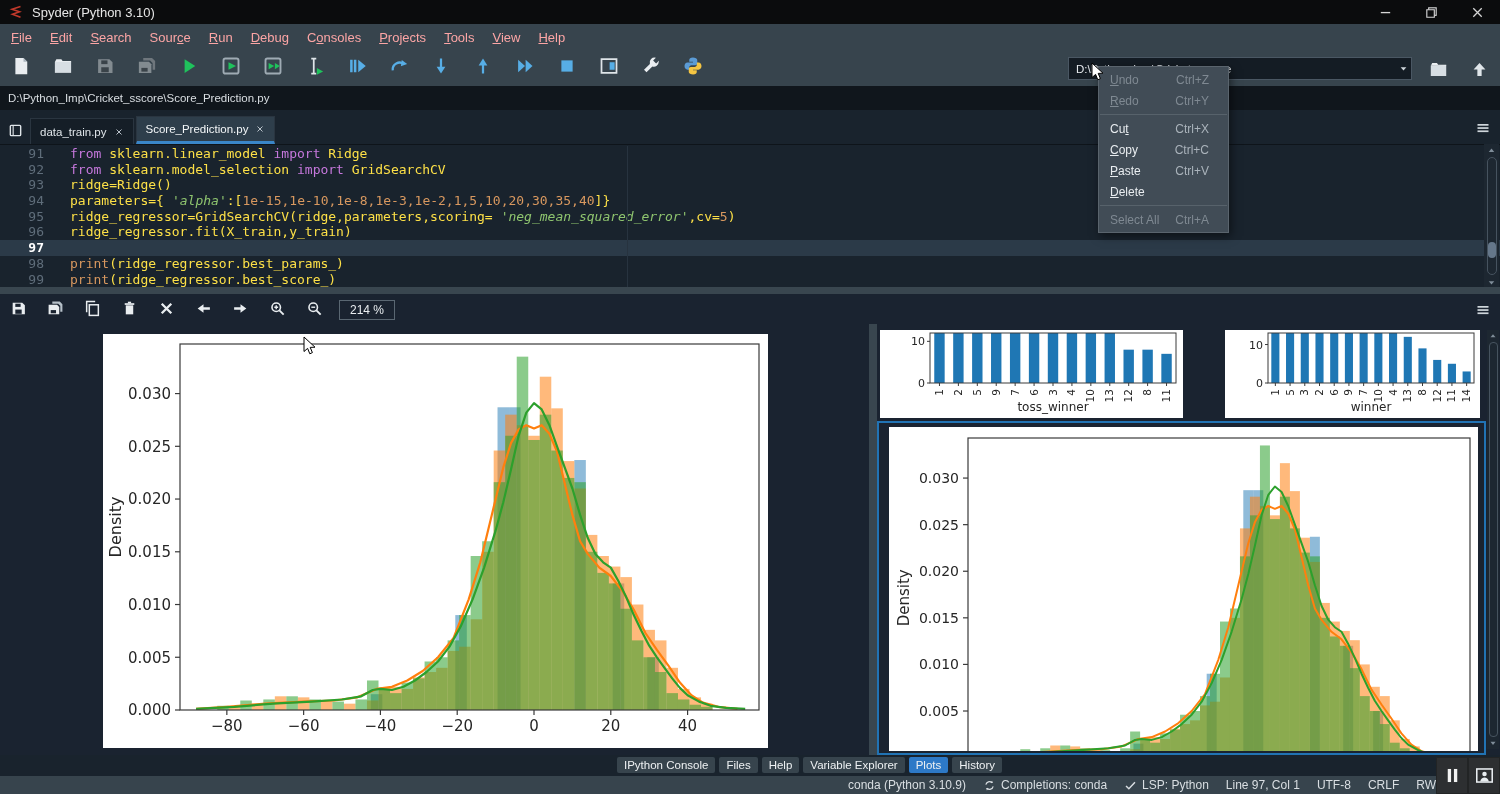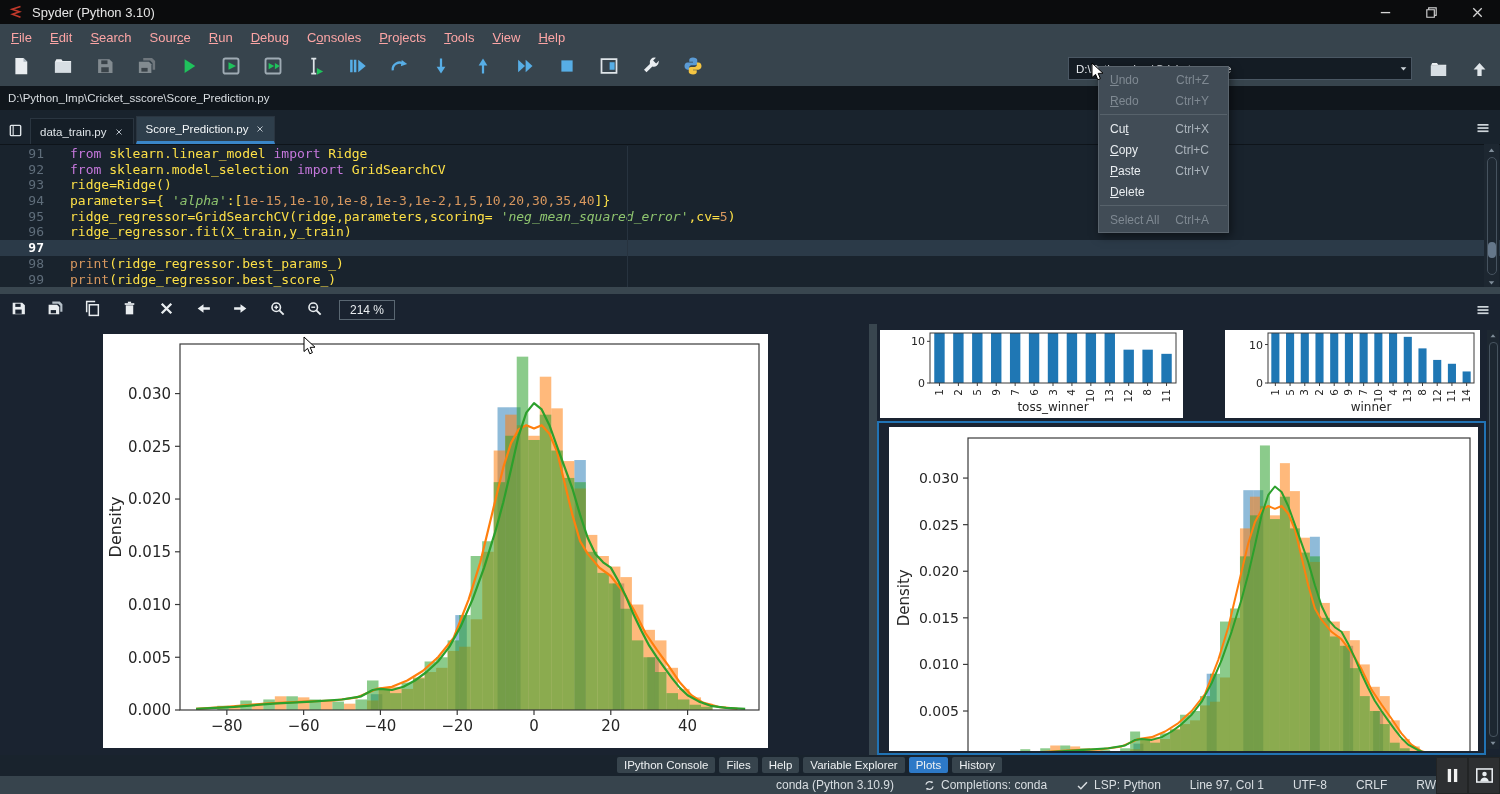--- a/index.html
+++ b/index.html
@@ -70,21 +70,21 @@
   .tsb { position:absolute; left:1487px; top:36px; width:12px; height:419px; background:#1d2731; }
   .tsb .sb-arrow { position:absolute; left:0; width:12px; height:10px; display:flex; align-items:center; justify-content:center; }
   .tsb .track { position:absolute; left:1.5px; top:12px; width:9px; height:395px; border:1px solid #46535f; border-radius:4px; }
   
   .bottom-tabs { position:absolute; left:0; top:755px; width:1500px; height:21px; background:#19232d; }
   .btabs-inner { position:absolute; left:609px; top:2px; display:flex; gap:4px;margin-left:8px; }
   .btab { background:#37444d; color:#eef1f3; font-size:11.5px; padding:2px 7px; border-radius:2px; }
   .btab.active { background:#2d79c7; }
   
   .statusbar { position:absolute; left:0; top:776px; width:1500px; height:18px; background:#37444d; display:flex; align-items:center; justify-content:flex-end; padding-right:64px; font-size:12px; color:#d9dee2; }
-  .st-item { margin-left:29px; display:flex; align-items:center; gap:5px; white-space:nowrap; }
+  .st-item { margin-left:17px; display:flex; align-items:center; gap:5px; white-space:nowrap; }
   
   .overlay-btns { position:absolute; left:1436px; top:757px; width:64px; height:37px; display:flex; background:#222425; }
   .ov-btn { flex:1; margin:1px; background:#2d2f31; display:flex; align-items:center; justify-content:center; }
   
   .ctxmenu { position:absolute; left:1098px; top:66px; width:131px; background:#414c56; border:1px solid #5a646d; box-shadow:2px 3px 9px rgba(0,0,0,.5); padding:2px 0; z-index:50; }
   .cmi { height:21px; display:flex; align-items:center; justify-content:space-between; padding:0 19px 0 11px; font-size:12px; }
   .cmi .lbl { color:#e9edf0; }
   .cmi .sc { color:#aab3bb; }
   .cmi.disabled .lbl, .cmi.disabled .sc { color:#7f8992; }
   .cmi .mn { text-decoration:underline; }

